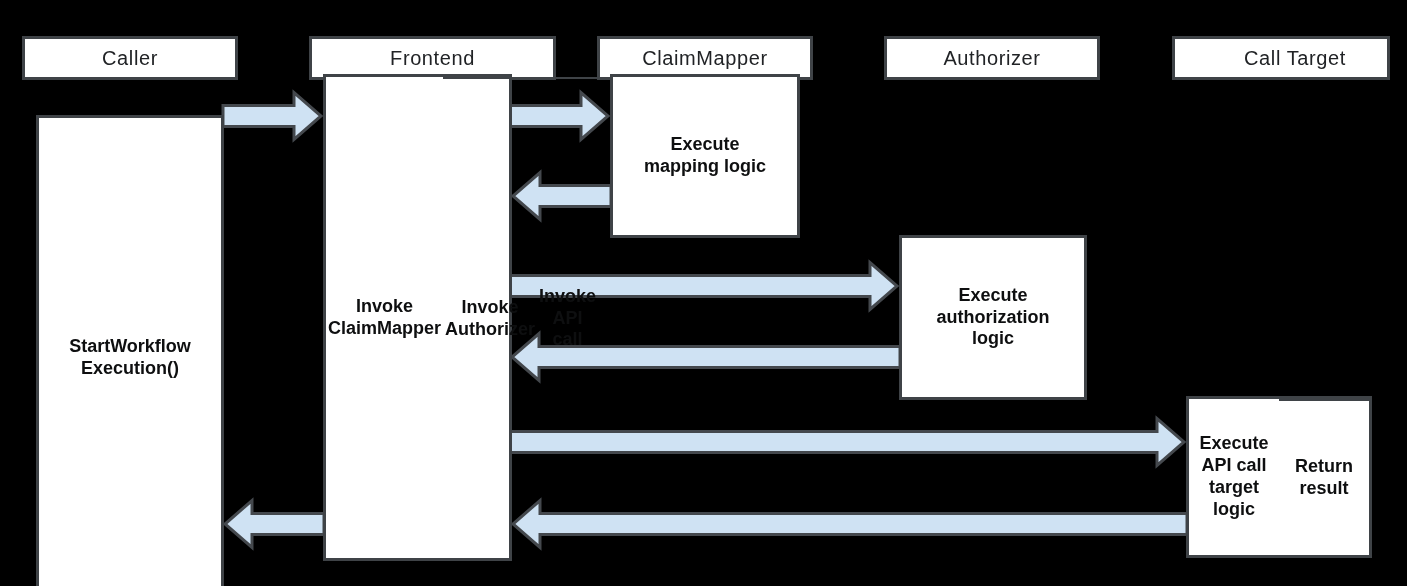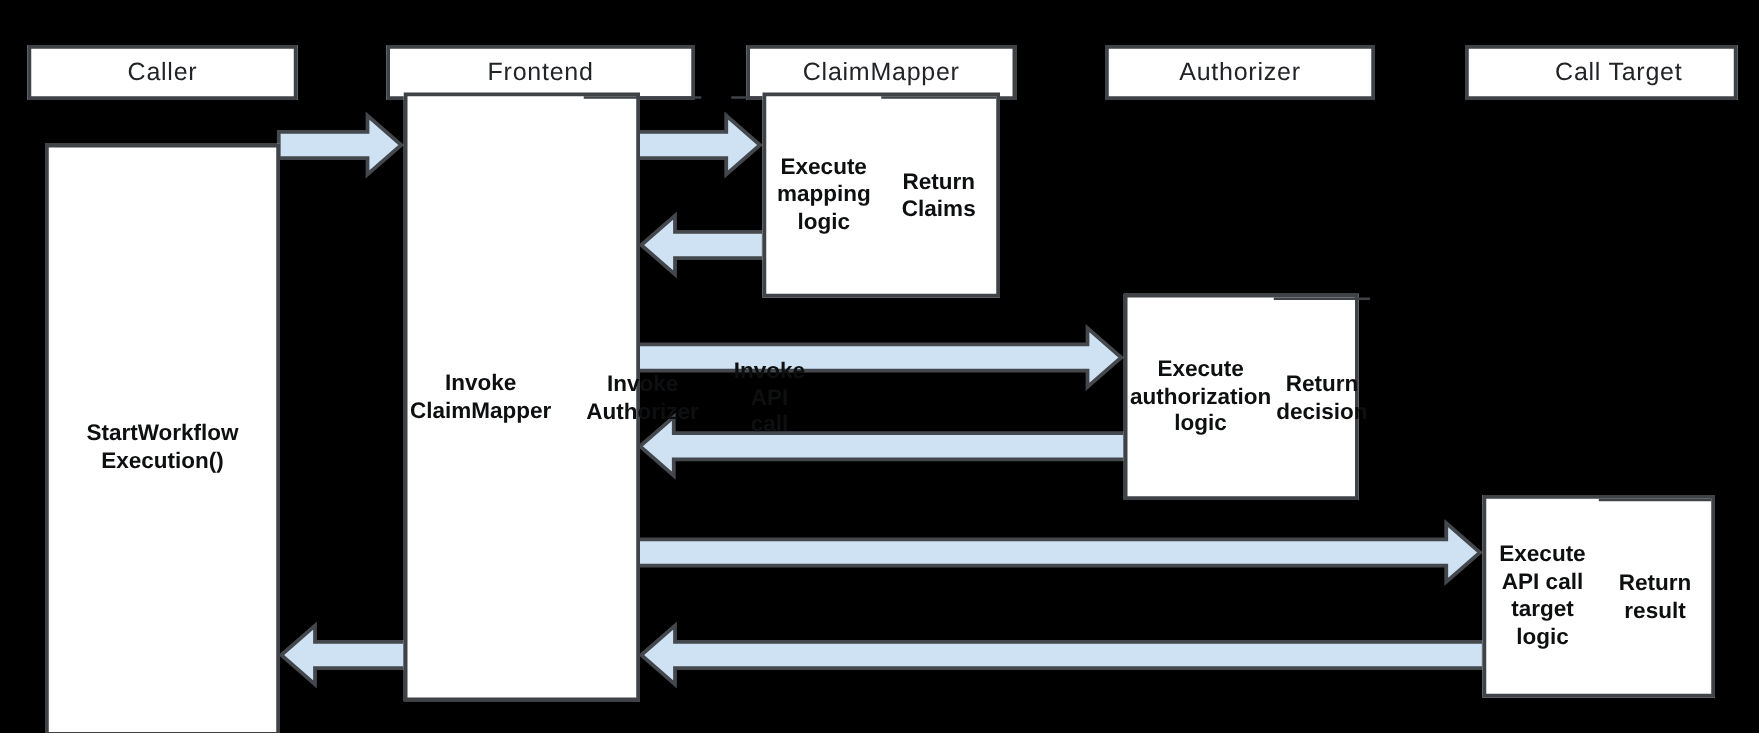--- a/index.html
+++ b/index.html
@@ -76,39 +76,37 @@
   </div>
   <div class="hdr" style="left:1172px;width:218px;padding-left:28px;">
     <span>Call Target</span>
   </div>
 
   <div class="act" style="left:36px;top:75px;width:188px;height:486px;margin-top:40px;">
     <div class="seg">StartWorkflow
 Execution()</div>
   </div>
 
-  <div class="act" style="left:323px;top:74px;width:189px;height:487px;gap:24px;">
+  <div class="act" style="left:323px;top:74px;width:189px;height:487px;">
     <div class="seg">Invoke
 ClaimMapper</div>
     <div class="seg">Invoke
 Authorizer</div>
     <div class="seg">Invoke API call</div>
   </div>
 
   <div class="act" style="left:610px;top:74px;width:190px;height:164px;">
     <div class="seg">Execute
 mapping logic</div>
-    <div class="seg">Return Claims</div>
   </div>
 
   <div class="act" style="left:899px;top:235px;width:188px;height:165px;">
     <div class="seg">Execute
 authorization
 logic</div>
-    <div class="seg">Return decision</div>
   </div>
 
   <div class="act" style="left:1186px;top:396px;width:186px;height:162px;">
     <div class="seg">Execute API call
 target logic</div>
     <div class="seg">Return result</div>
   </div>
 
 </div>
 

